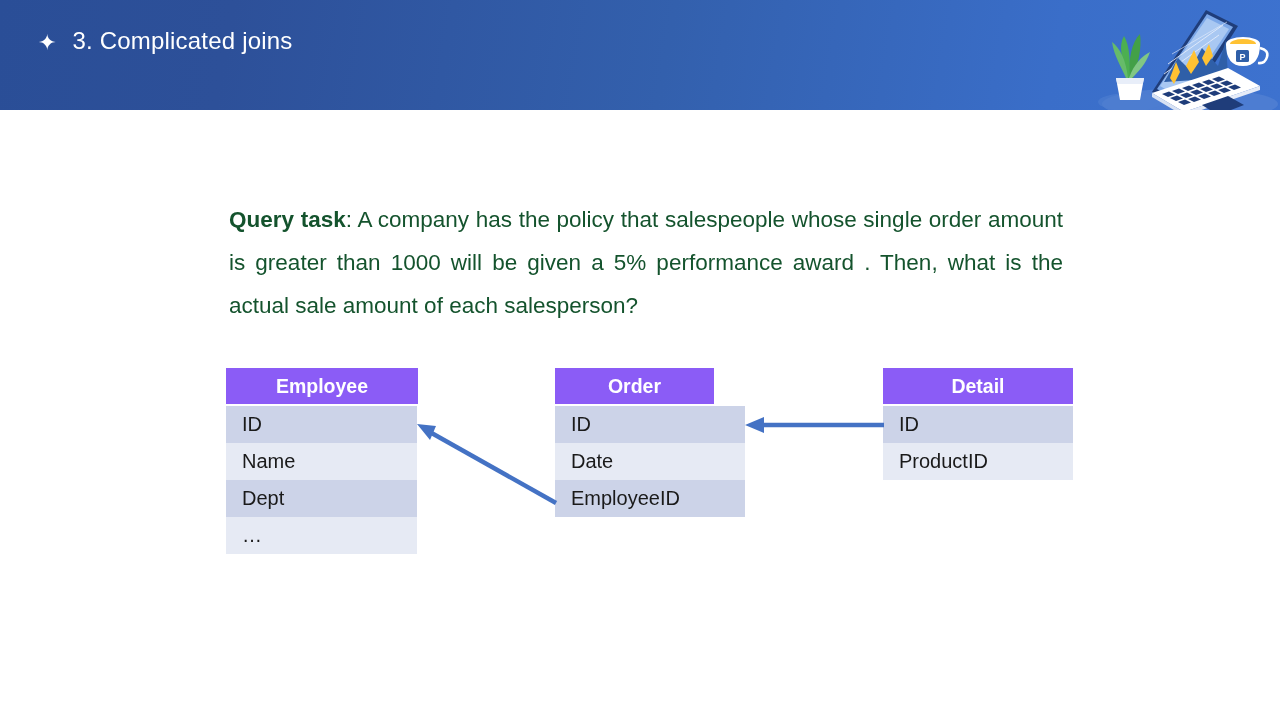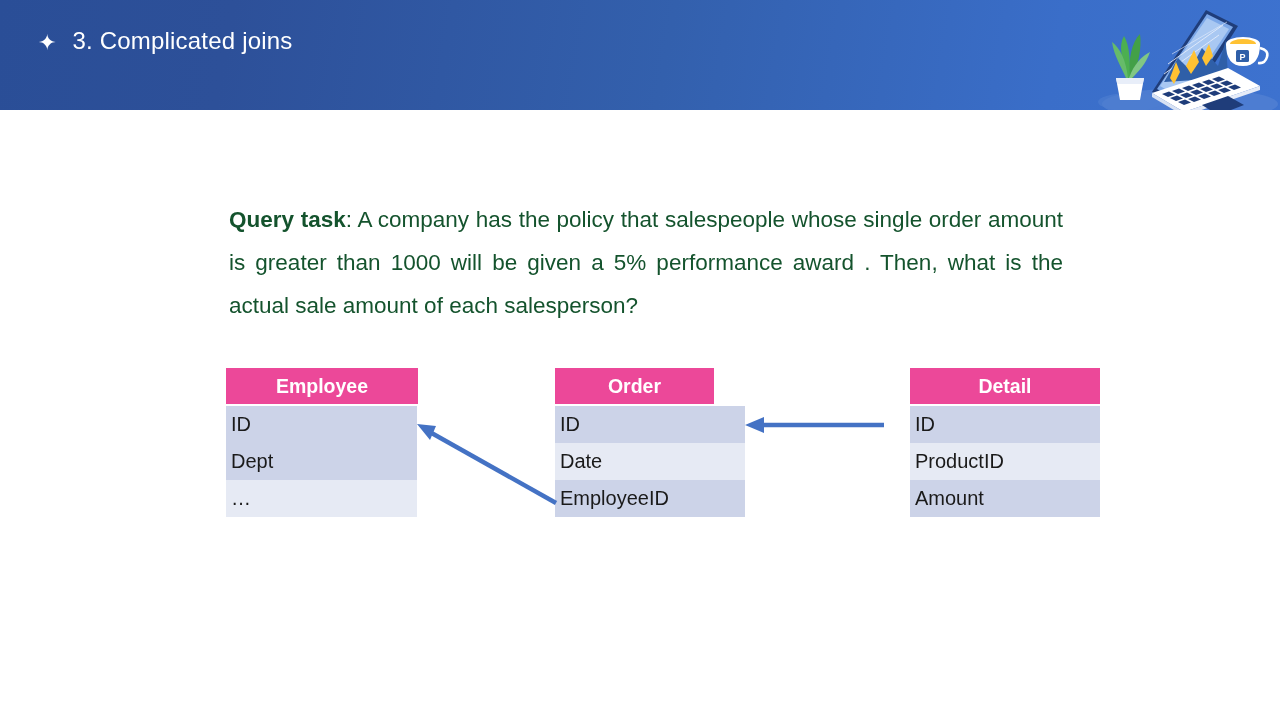--- a/index.html
+++ b/index.html
@@ -71,49 +71,49 @@
   #query-paragraph .lead {
     font-weight: bold;
   }
 
   
   .er-table {
     position: absolute;
     font-size: 19px;
   }
   .er-table .tbl-header {
-    background: #ec4899;
+    background: #8b5cf6;
     color: #ffffff;
     font-weight: bold;
     font-size: 19.5px;
     text-align: center;
     height: 36px;
     line-height: 36px;
     margin-bottom: 2px;
   }
   .er-table .tbl-row {
     height: 37px;
     line-height: 37px;
-    padding-left: 5px;
+    padding-left: 16px;
     color: #1a1a1a;
     font-size: 20px;
     box-sizing: border-box;
   }
   .er-table .tbl-row.odd  { background: #ccd3e8; }
   .er-table .tbl-row.even { background: #e6eaf4; }
 
   #table-employee { left: 226px; top: 368px; width: 192px; }
   #table-employee .tbl-header { width: 192px; }
   #table-employee .tbl-row { width: 191px; }
 
   #table-order { left: 555px; top: 368px; width: 190px; }
   #table-order .tbl-header { width: 159px; }
   #table-order .tbl-row { width: 190px; }
 
-  #table-detail { left: 910px; top: 368px; width: 174px; }
+  #table-detail { left: 883px; top: 368px; width: 174px; }
   #table-detail .tbl-header { width: 190px; }
   #table-detail .tbl-row { width: 190px; }
 
   
   #relation-arrows {
     position: absolute;
     left: 0; top: 0;
     width: 1280px;
     height: 720px;
     pointer-events: none;
@@ -195,36 +195,36 @@
       <text x="164.5" y="60" font-family="'Liberation Sans', sans-serif" font-size="9" font-weight="bold" fill="#ffffff" text-anchor="middle">P</text>
     </g>
   </svg>
 </div>
 
 <div id="query-paragraph"><span class="lead">Query task</span><span>: A company has the policy that salespeople whose single order amount is greater than 1000 will be given a 5% performance award . Then, what is the actual sale amount of each salesperson?</span></div>
 
 <div class="er-table" id="table-employee">
   <div class="tbl-header">Employee</div>
   <div class="tbl-row odd">ID</div>
+  <div class="tbl-row even">Name</div>
   <div class="tbl-row odd">Dept</div>
   <div class="tbl-row even">…</div>
 </div>
 
 <div class="er-table" id="table-order">
   <div class="tbl-header">Order</div>
   <div class="tbl-row odd">ID</div>
   <div class="tbl-row even">Date</div>
   <div class="tbl-row odd">EmployeeID</div>
 </div>
 
 <div class="er-table" id="table-detail">
   <div class="tbl-header">Detail</div>
   <div class="tbl-row odd">ID</div>
   <div class="tbl-row even">ProductID</div>
-  <div class="tbl-row odd">Amount</div>
 </div>
 
 <svg id="relation-arrows" xmlns="http://www.w3.org/2000/svg">
 
   <g>
     <line x1="556" y1="503" x2="428" y2="431" stroke="#4472c4" stroke-width="4.5"></line>
     <polygon points="417,424 436,426 430,440" fill="#4472c4"></polygon>
   </g>
 
   <g>

